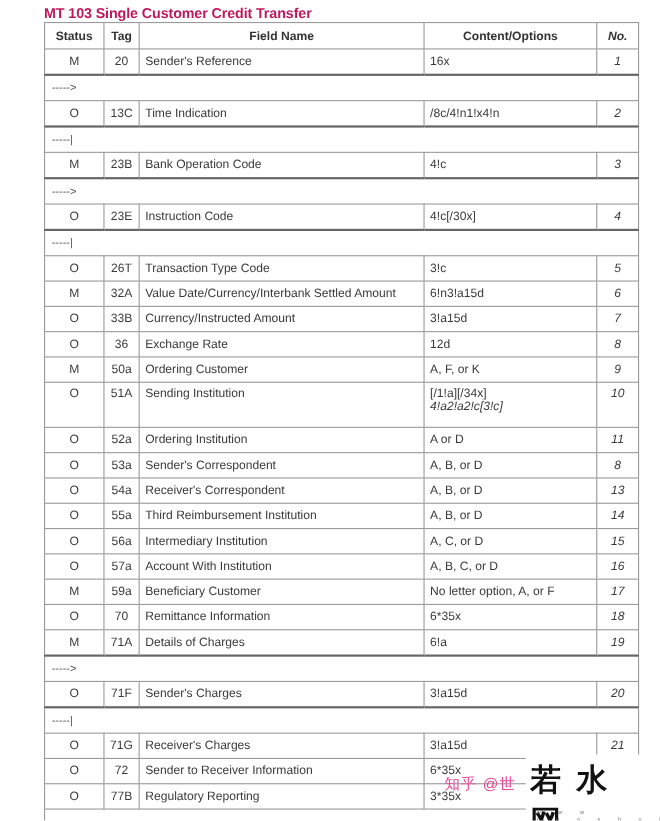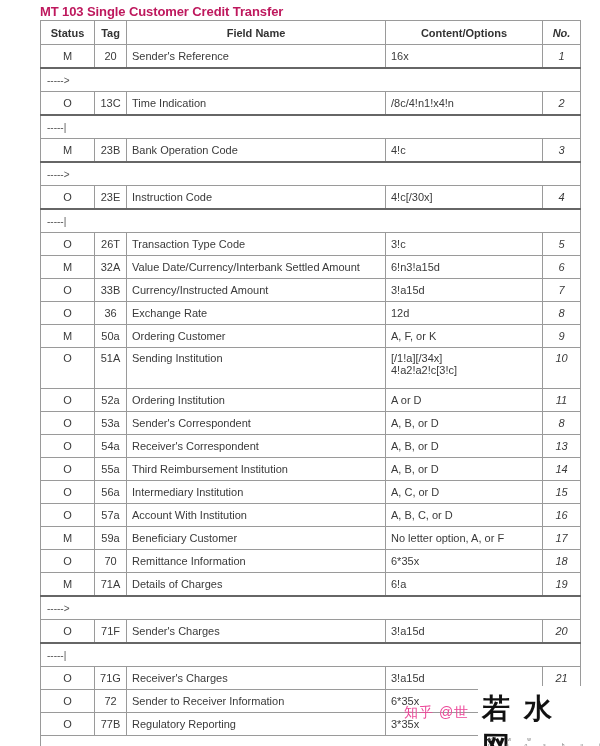--- a/index.html
+++ b/index.html
@@ -14,21 +14,21 @@
   col.c-no { width: 38px; }
   th, td { border: 1px solid #9a9a9a; padding: 0 5px; height: 22px; vertical-align: middle; color: #3a3a3a; }
   th { font-weight: bold; color: #333; height: 23px; }
   th.no { font-style: italic; }
   tr.row-thick td { border-bottom: 2px solid #666; }
   tr.marker td { height: 22px; padding-left: 6px; font-size: 10px; color: #555; border-top: 2px solid #666; }
   td.status, td.tag { text-align: center; }
   td.tag { padding: 0 2px; }
   td.no { text-align: center; font-style: italic; }
   tr.tall td { height: 36px; vertical-align: top; padding-top: 4px; }
-  td.content .l2 { display: block; }
+  td.content .l2 { display: block; font-style: italic; }
   .table-tail { position: absolute; left: 40px; top: 736px; width: 1px; height: 10px; border-left: 1px solid #9a9a9a; }
   .watermark { position: absolute; left: 404px; top: 704px; font-size: 14px; color: #ec4899; letter-spacing: 1px; }
   .logo { position: absolute; left: 478px; top: 686px; width: 122px; height: 60px; background: #ffffff; }
   .logo .chars { position: absolute; left: 4px; top: 4px; font-size: 28px; font-weight: bold; color: #111; letter-spacing: 14px; font-family: "DejaVu Sans", sans-serif; }
   .logo .sub { position: absolute; left: 10px; top: 50px; font-size: 5px; color: #777; letter-spacing: 16px; }
 </style>
 </head>
 <body>
 
 <div class="title">MT 103 Single Customer Credit Transfer</div>

